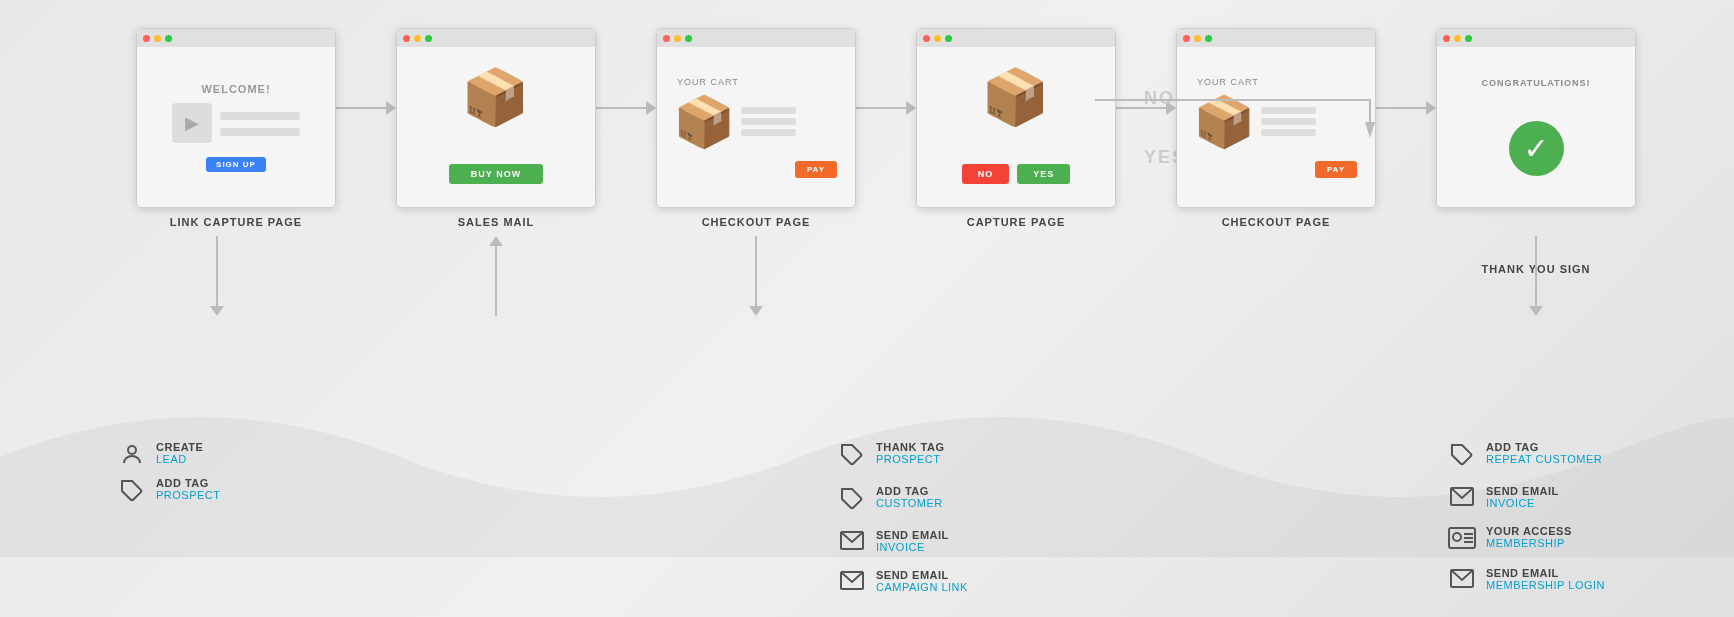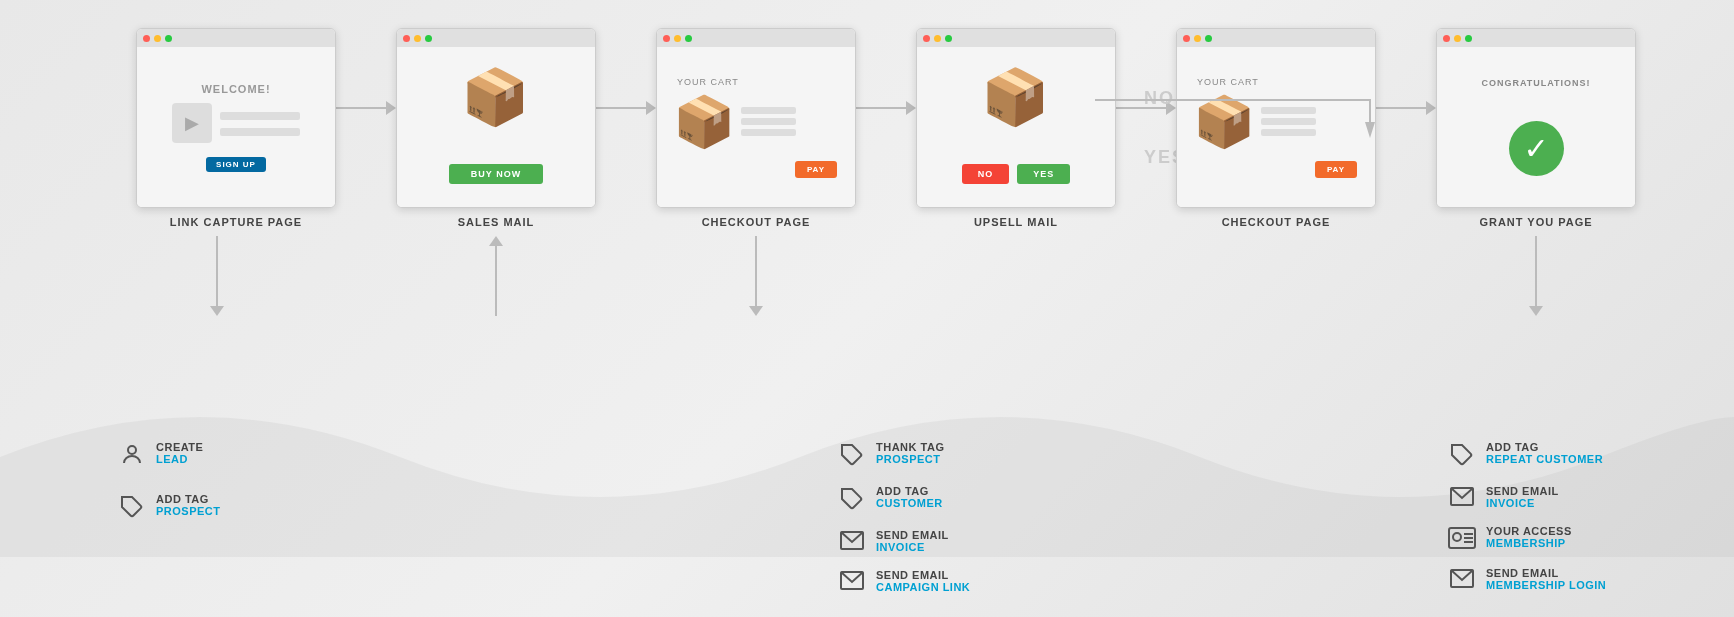--- a/index.html
+++ b/index.html
@@ -88,21 +88,21 @@
       margin-bottom: 6px;
     }
     .input-field-mock {
       width: 80px;
       height: 8px;
       background: #ddd;
       border-radius: 2px;
       margin-bottom: 4px;
     }
     .signup-btn {
-      background: #0369a1;
+      background: #3b82f6;
       color: white;
       font-size: 8px;
       font-weight: 700;
       padding: 3px 10px;
       border-radius: 3px;
       letter-spacing: 1px;
     }
     
     .buy-now-btn {
       background: #4caf50;
@@ -210,21 +210,21 @@
       flex-direction: column;
     }
     .action-title {
       font-size: 11px;
       font-weight: 700;
       color: #444;
       letter-spacing: 0.5px;
     }
     .action-subtitle {
       font-size: 11px;
-      font-weight: 700;
+      font-weight: 400;
       color: #00a0d2;
       letter-spacing: 0.5px;
     }
     
     .h-arrow {
       display: flex;
       align-items: center;
       color: #bbb;
       font-size: 22px;
       margin-top: 73px;
@@ -386,21 +386,21 @@
           <div class="browser-dot dot-green"></div>
         </div>
         <div class="browser-content" style="justify-content:space-around;">
           <div style="font-size:55px; line-height:1;">📦</div>
           <div class="upsell-buttons">
             <div class="no-btn">NO</div>
             <div class="yes-btn">YES</div>
           </div>
         </div>
       </div>
-      <div class="page-label">UPSELL MAIL</div>
+      <div class="page-label">CAPTURE PAGE</div>
 
       <div style="position:absolute; right:-70px; top:60px; display:flex; flex-direction:column; gap:28px;">
         <div style="font-size:18px; font-weight:700; color:#ccc; letter-spacing:2px;">NO</div>
         <div style="font-size:18px; font-weight:700; color:#ccc; letter-spacing:2px; margin-top:10px;">YES</div>
       </div>
     </div>
 
     <div class="h-arrow" style="margin-top:73px;">
       <div class="h-arrow-line" style="width:50px;"></div>
       <div class="h-arrow-head"></div>
@@ -427,52 +427,52 @@
         </div>
       </div>
       <div class="page-label">CHECKOUT PAGE</div>
     </div>
 
     <div class="h-arrow" style="margin-top:73px;">
       <div class="h-arrow-line" style="width:50px;"></div>
       <div class="h-arrow-head"></div>
     </div>
 
-    <div class="flow-item" style="position:relative;">
+    <div class="flow-item" style="position:relative;gap:47px;">
       <div class="browser-window">
         <div class="browser-titlebar">
           <div class="browser-dot dot-red"></div>
           <div class="browser-dot dot-yellow"></div>
           <div class="browser-dot dot-green"></div>
         </div>
         <div class="browser-content" style="justify-content:space-evenly;">
           <div class="congrats-label">CONGRATULATIONS!</div>
           <div class="check-circle">✓</div>
         </div>
       </div>
-      <div class="page-label">GRANT YOU PAGE</div>
+      <div class="page-label">THANK YOU SIGN</div>
 
       <div style="position:absolute; top:208px; left:50%; transform:translateX(-50%); display:flex; flex-direction:column; align-items:center;">
         <div class="v-arrow-line" style="height:70px;"></div>
         <div class="v-arrow-head-down"></div>
       </div>
     </div>
 
   </div>
 
   <svg style="position:absolute; top:0; left:0; width:1734px; height:617px; pointer-events:none;">
 
     <path d="M 1095,100 L 1370,100 L 1370,130" stroke="#bbb" stroke-width="2" fill="none" stroke-dasharray="none"></path>
     <polygon points="1370,138 1365,122 1375,122" fill="#bbb"></polygon>
 
   </svg>
 
   <div style="display:flex; justify-content:flex-start; padding-left:68px; padding-top:0; margin-top:0; position:absolute; bottom:20px; width:100%;">
 
-    <div style="margin-left:50px; display:flex; flex-direction:column; gap:20px; width:240px;">
+    <div style="margin-left:50px; display:flex; flex-direction:column; gap:4px; width:240px;">
 
       <div class="action-item">
         <div class="action-icon">
           <svg width="24" height="24" viewBox="0 0 24 24" fill="none" stroke="#555" stroke-width="2">
             <circle cx="12" cy="7" r="4"></circle>
             <path d="M4 20c0-4 3.6-7 8-7s8 3 8 7"></path>
           </svg>
         </div>
         <div class="action-text">
           <span class="action-title">CREATE</span>

